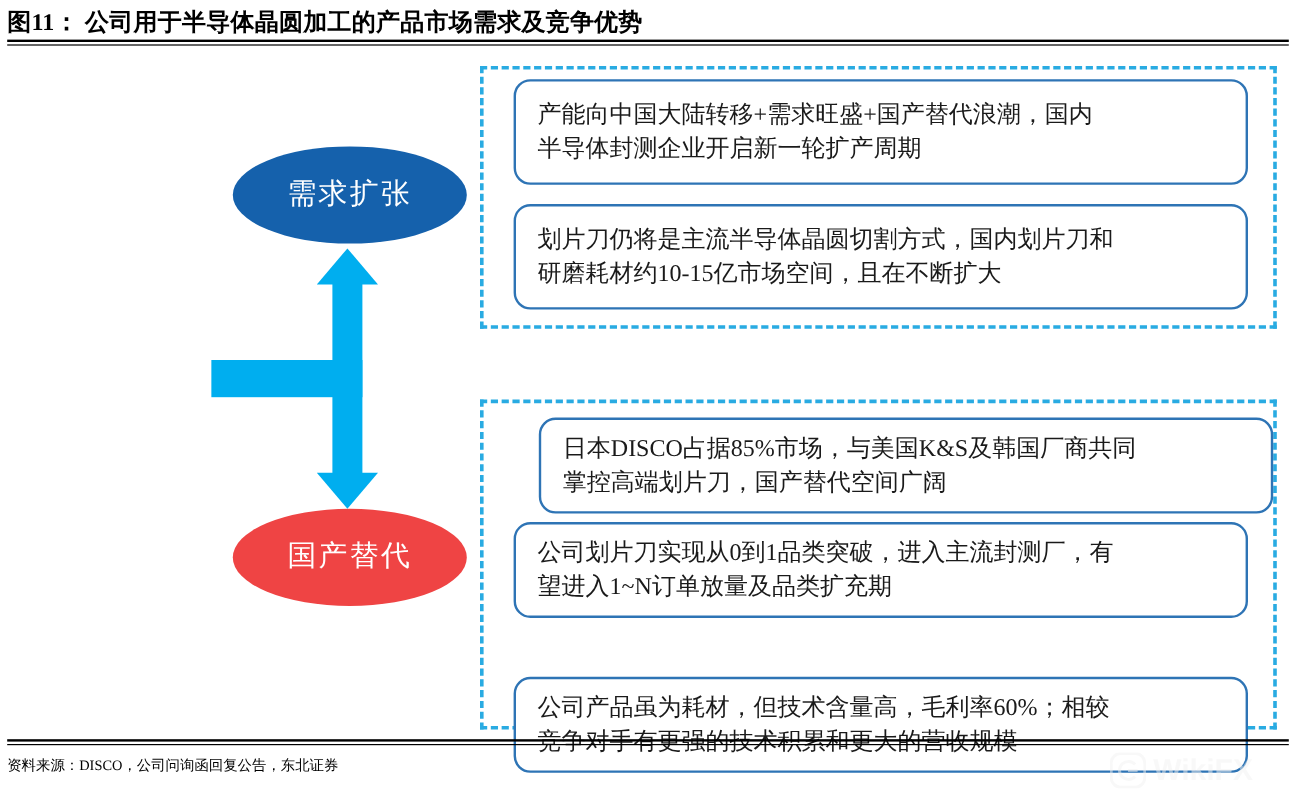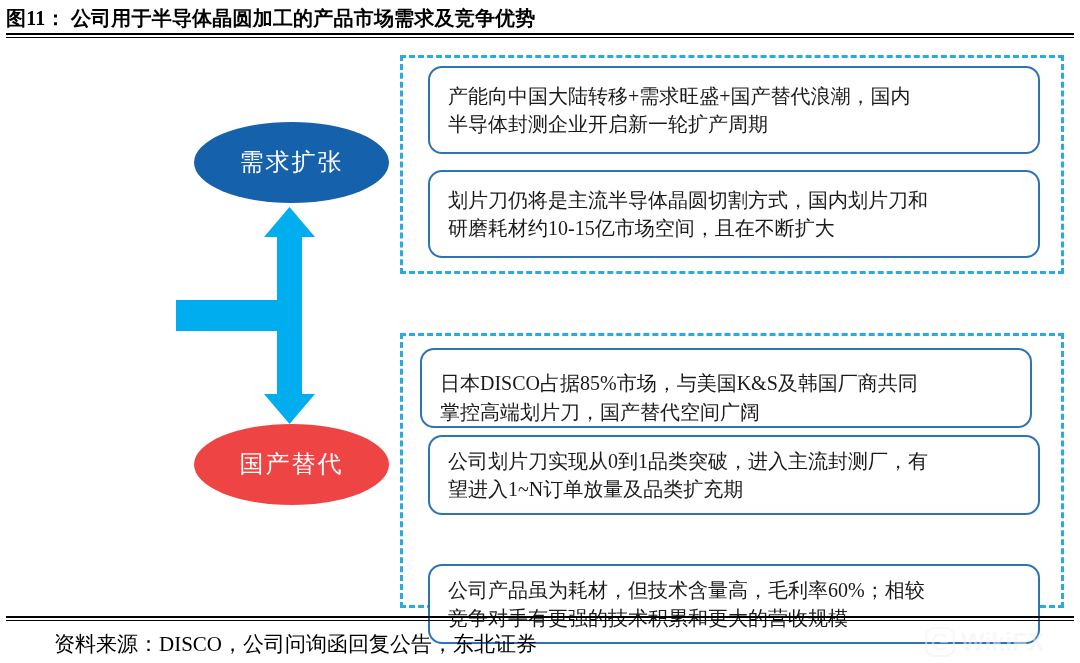--- a/index.html
+++ b/index.html
@@ -56,24 +56,23 @@
     height: 5px;
     border-top: 2px solid #000000;
     border-bottom: 1px solid #000000;
     box-sizing: border-box;
   }
   #footer-text {
     position: absolute;
     left: 6px;
     top: 630px;
     font-family: "Liberation Serif", "DejaVu Serif", serif;
-    font-size: 21px;
+    font-size: 12px;
     color: #000000;
     white-space: nowrap;
-    margin-left: 48px;
   }
 
   
   .node-label {
     color: #ffffff;
     font-family: "Liberation Serif", "DejaVu Serif", serif;
     font-size: 24px;
     line-height: 1.28;
     text-align: center;
     letter-spacing: 2px;
@@ -159,21 +158,21 @@
     font-family: "Liberation Serif", "DejaVu Serif", serif;
     font-size: 20px;
     line-height: 1.42;
     color: #1a1a1a;
     padding: 0 14px 0 18px;
     white-space: pre-line;
   }
 
   #stmt-1 { left: 428px; top: 66px;  width: 612px; height: 88px; }
   #stmt-2 { left: 428px; top: 170px; width: 612px; height: 88px; }
-  #stmt-3 { left: 420px; top: 348px; width: 612px; height: 80px; align-items: flex-end; }
+  #stmt-3 { left: 449px; top: 348px; width: 612px; height: 80px; }
   #stmt-4 { left: 428px; top: 435px; width: 612px; height: 80px; }
   #stmt-5 { left: 428px; top: 522px; width: 612px; height: 80px; margin-top: 42px; }
 
   
   #watermark {
     position: absolute;
     left: 925px;
     top: 622px;
     width: 150px;
     height: 40px;

